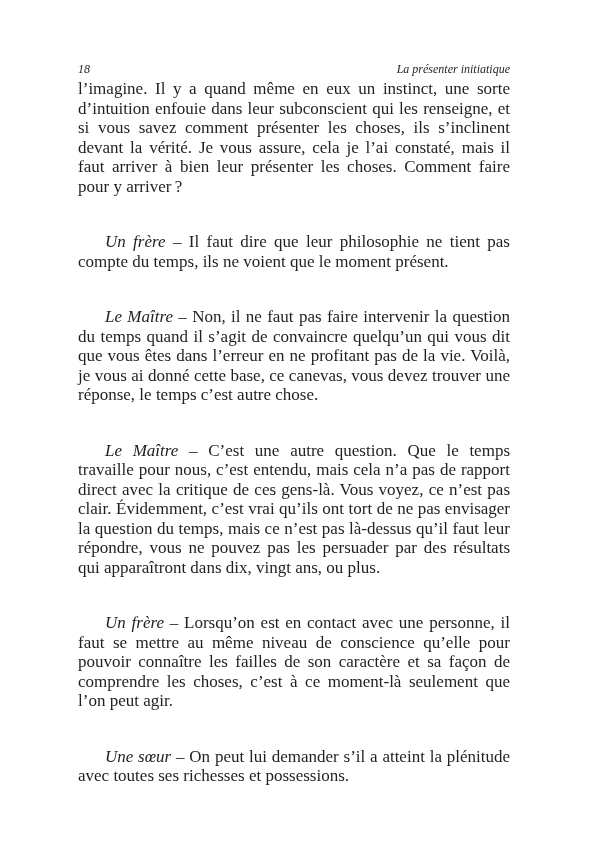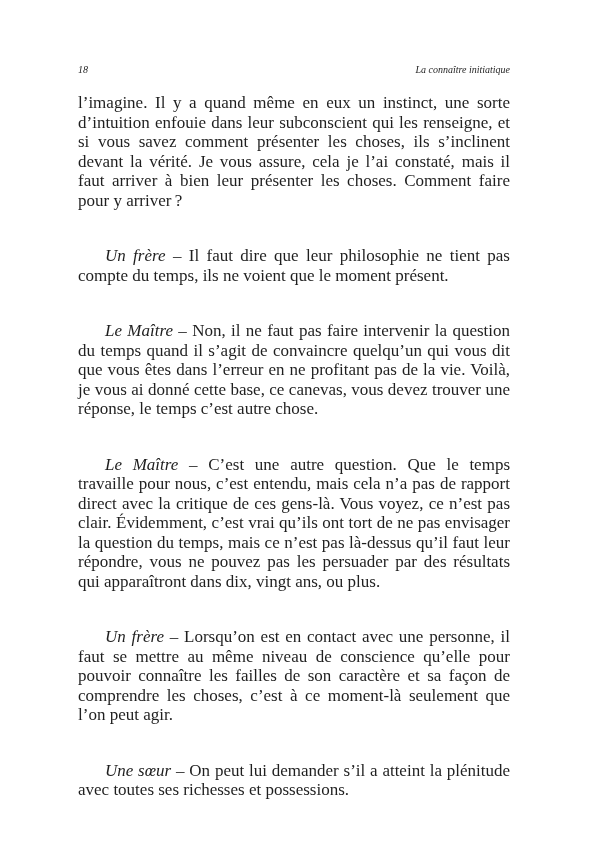--- a/index.html
+++ b/index.html
@@ -16,23 +16,22 @@
     color: #1f1f1f;
     font-family: "Liberation Serif", "DejaVu Serif", serif;
     padding: 60px 90px 40px 78px;
     overflow: hidden;
   }
   .running-header {
     display: flex;
     justify-content: space-between;
     align-items: baseline;
     font-style: italic;
-    font-size: 10px;
+    font-size: 12px;
     line-height: 19px;
-    margin-bottom: 14px;
   }
   .body-text p {
     margin: 0 0 7px 0;
     font-size: 17px;
     line-height: 19.5px;
     text-align: justify;
     hyphens: auto;
     -webkit-hyphens: auto;
   }
   .body-text p.indent {
@@ -42,21 +41,21 @@
   .speaker {
     font-style: italic;
   }
 </style>
 </head>
 <body>
 
 <div class="page">
   <header class="running-header">
     <span class="page-number">18</span>
-    <span class="running-title">La connaître initiatique</span>
+    <span class="running-title">La présenter initiatique</span>
   </header>
   <main class="body-text" id="body-text">
       <p class="">l’imagine. Il y a quand même en eux un instinct, une sorte d’intuition enfouie dans leur subconscient qui les renseigne, et si vous savez comment présenter les choses, ils s’inclinent devant la vérité. Je vous assure, cela je l’ai constaté, mais il faut arriver à bien leur présenter les choses. Comment faire pour y arriver ?</p>
       <p class="indent"><span class="speaker">Un frère</span> – Il faut dire que leur philosophie ne tient pas compte du temps, ils ne voient que le moment présent.</p>
       <p class="indent"><span class="speaker">Le Maître</span> – Non, il ne faut pas faire intervenir la question du temps quand il s’agit de convaincre quelqu’un qui vous dit que vous êtes dans l’erreur en ne profitant pas de la vie. Voilà, je vous ai donné cette base, ce canevas, vous devez trouver une réponse, le temps c’est autre chose.</p>
       <p class="indent"><span class="speaker">Le Maître</span> – C’est une autre question. Que le temps travaille pour nous, c’est entendu, mais cela n’a pas de rapport direct avec la critique de ces gens-là. Vous voyez, ce n’est pas clair. Évidemment, c’est vrai qu’ils ont tort de ne pas envisager la question du temps, mais ce n’est pas là-dessus qu’il faut leur répondre, vous ne pouvez pas les persuader par des résultats qui apparaîtront dans dix, vingt ans, ou plus.</p>
       <p class="indent"><span class="speaker">Un frère</span> – Lorsqu’on est en contact avec une personne, il faut se mettre au même niveau de conscience qu’elle pour pouvoir connaître les failles de son caractère et sa façon de comprendre les choses, c’est à ce moment-là seulement que l’on peut agir.</p>
       <p class="indent"><span class="speaker">Une sœur</span> – On peut lui demander s’il a atteint la plénitude avec toutes ses richesses et possessions.</p>
     </main>
 </div>

